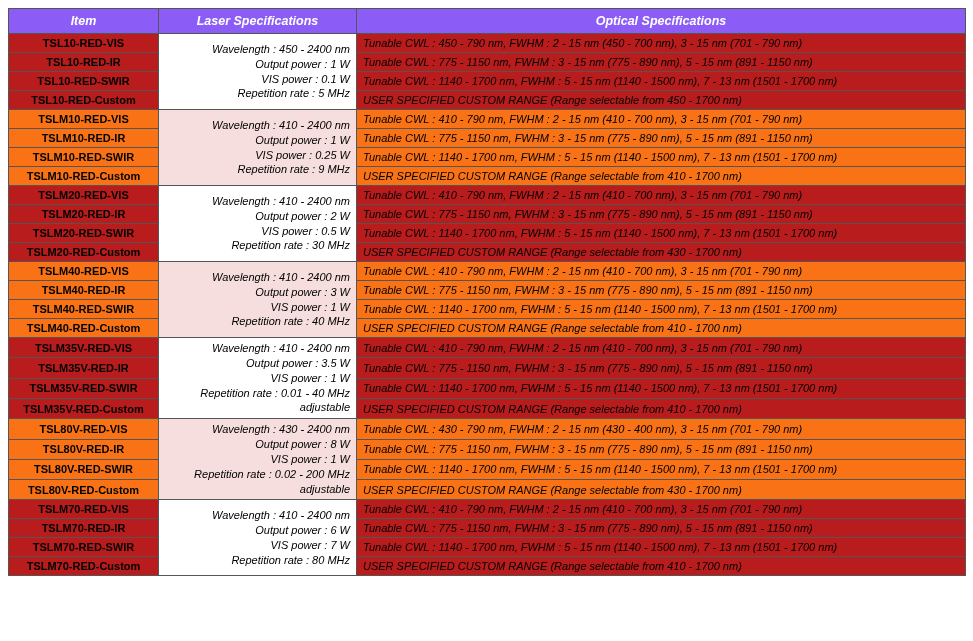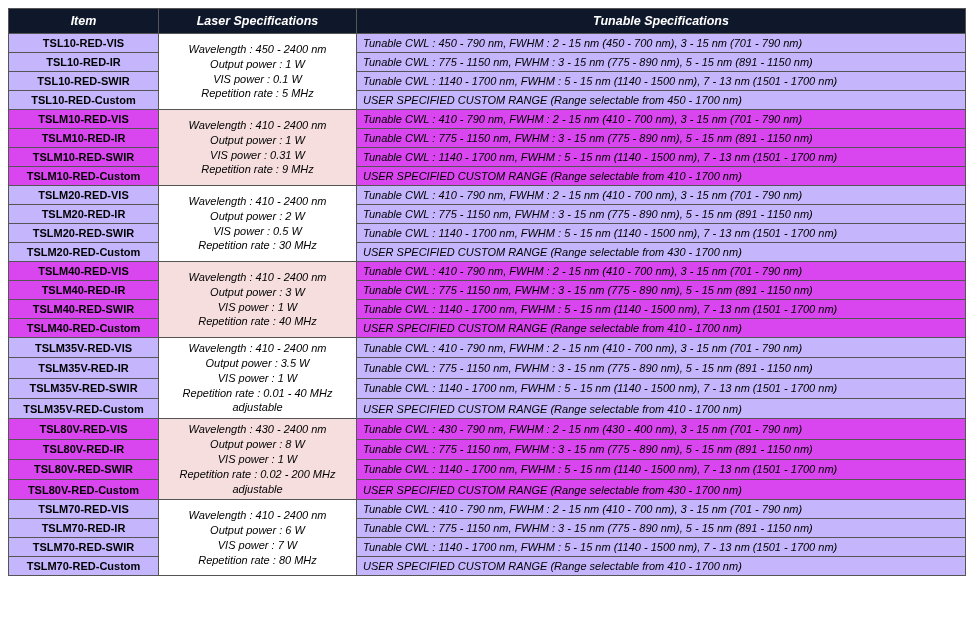--- a/index.html
+++ b/index.html
@@ -13,66 +13,66 @@
     border-collapse: collapse;
     width: 957px;
     table-layout: fixed;
   }
   th, td {
     border: 1px solid #555;
     padding: 3px 6px;
     vertical-align: middle;
   }
   th {
-    background: #0f172a;
+    background: #8b5cf6;
     color: #fff;
     font-style: italic;
     font-weight: bold;
     text-align: center;
     font-size: 12.5px;
     padding: 5px 0;
   }
   col.c-item  { width: 150px; }
   col.c-laser { width: 198px; }
   col.c-opt   { width: 609px; }
 
   td.item {
     text-align: center;
     font-weight: bold;
     font-style: normal;
   }
   td.laser {
-    text-align: center;
+    text-align: right;
     font-style: italic;
     line-height: 1.35;
   }
   td.opt {
     text-align: left;
     font-style: italic;
   }
-  tr.tint td { background: #d946ef; }
-  tr.plain td { background: #c4b5fd; }
+  tr.tint td { background: #f97316; }
+  tr.plain td { background: #b91c1c; }
   
   td.laser.g-tint  { background: #f5dedd !important; }
   td.laser.g-plain { background: #ffffff !important; }
 </style>
 </head>
 <body>
 
 <table>
   <colgroup>
     <col class="c-item">
       <col class="c-laser">
       <col class="c-opt">
   </colgroup>
   <thead>
     <tr>
       <th>Item</th>
       <th>Laser Specifications</th>
-      <th>Tunable Specifications</th>
+      <th>Optical Specifications</th>
     </tr>
   </thead>
   <tbody id="tbody">
       <tr class="plain">
         <td class="item">TSL10-RED-VIS</td>
         <td class="laser g-plain" rowspan="4"><span>Wavelength : 450 - 2400 nm</span><br><span>Output power : 1 W</span><br><span>VIS power : 0.1 W</span><br><span>Repetition rate : 5 MHz</span></td>
         <td class="opt">Tunable CWL : 450 - 790 nm, FWHM : 2 - 15 nm (450 - 700 nm), 3 - 15 nm (701 - 790 nm)</td>
       </tr>
       <tr class="plain">
         <td class="item">TSL10-RED-IR</td>
@@ -81,21 +81,21 @@
       <tr class="plain">
         <td class="item">TSL10-RED-SWIR</td>
         <td class="opt">Tunable CWL : 1140 - 1700 nm, FWHM : 5 - 15 nm (1140 - 1500 nm), 7 - 13 nm (1501 - 1700 nm)</td>
       </tr>
       <tr class="plain">
         <td class="item">TSL10-RED-Custom</td>
         <td class="opt">USER SPECIFIED CUSTOM RANGE (Range selectable from 450 - 1700 nm)</td>
       </tr>
       <tr class="tint">
         <td class="item">TSLM10-RED-VIS</td>
-        <td class="laser g-tint" rowspan="4"><span>Wavelength : 410 - 2400 nm</span><br><span>Output power : 1 W</span><br><span>VIS power : 0.31 W</span><br><span>Repetition rate : 9 MHz</span></td>
+        <td class="laser g-tint" rowspan="4"><span>Wavelength : 410 - 2400 nm</span><br><span>Output power : 1 W</span><br><span>VIS power : 0.25 W</span><br><span>Repetition rate : 9 MHz</span></td>
         <td class="opt">Tunable CWL : 410 - 790 nm, FWHM : 2 - 15 nm (410 - 700 nm), 3 - 15 nm (701 - 790 nm)</td>
       </tr>
       <tr class="tint">
         <td class="item">TSLM10-RED-IR</td>
         <td class="opt">Tunable CWL : 775 - 1150 nm, FWHM : 3 - 15 nm (775 - 890 nm), 5 - 15 nm (891 - 1150 nm)</td>
       </tr>
       <tr class="tint">
         <td class="item">TSLM10-RED-SWIR</td>
         <td class="opt">Tunable CWL : 1140 - 1700 nm, FWHM : 5 - 15 nm (1140 - 1500 nm), 7 - 13 nm (1501 - 1700 nm)</td>
       </tr>

